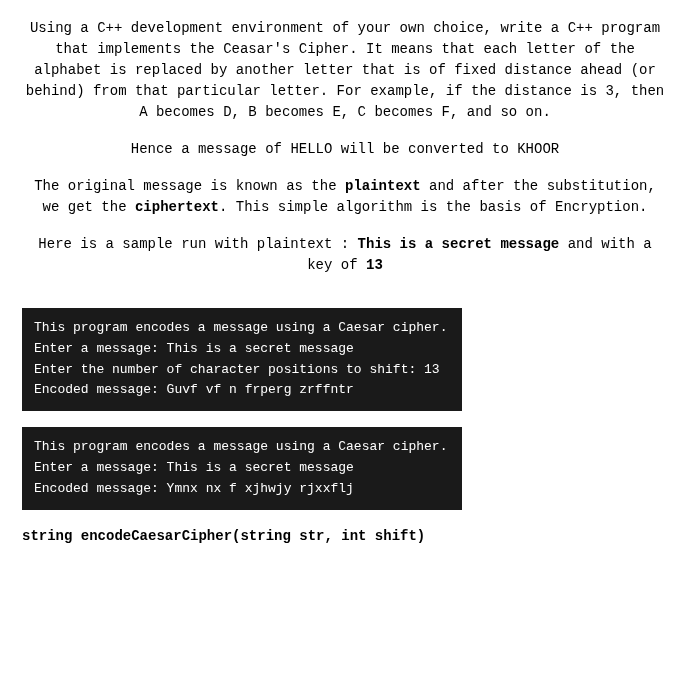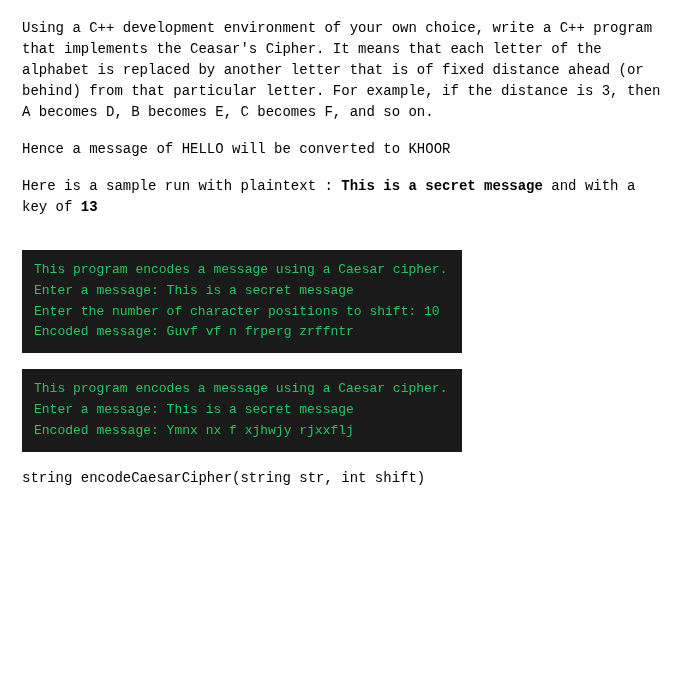--- a/index.html
+++ b/index.html
@@ -14,73 +14,77 @@
       font-size: 14px;
       color: #000000;
       width: 690px;
       min-height: 700px;
       padding: 18px 22px;
       line-height: 1.5;
     }
 
     .paragraph {
       margin-bottom: 16px;
+      text-align: center;
     }
 
     .bold {
       font-weight: bold;
     }
 
     .terminal-block {
       background: #1a1a1a;
-      color: #22c55e;
+      color: #ffffff;
       font-family: 'Courier New', Courier, monospace;
       font-size: 13px;
       padding: 10px 12px;
       margin: 16px 0;
       width: 440px;
       line-height: 1.6;
     }
 
     .terminal-line {
       display: block;
     }
 
     .section-gap {
       margin-bottom: 32px;
     }
 
     .function-sig {
-      font-weight: normal;
+      font-weight: bold;
       font-size: 14px;
       margin-top: 10px;
     }
   </style>
 </head>
 <body>
 
 <div>
 
   <div class="paragraph">
     <span>Using a C++ development environment of your own choice, write a C++ program that implements the Ceasar's Cipher. It means that each letter of the alphabet is replaced by another letter that is of fixed distance ahead (or behind) from that particular letter. For example, if the distance is 3, then A becomes D, B becomes E, C becomes F, and so on.</span>
   </div>
 
   <div class="paragraph">
     <span>Hence a message of HELLO will be converted to KHOOR</span>
   </div>
 
+  <div class="paragraph">
+    <span>The original message is known as the </span><span class="bold">plaintext</span><span> and after the substitution, we get the </span><span class="bold">ciphertext</span><span>. This simple algorithm is the basis of Encryption.</span>
+  </div>
 
   <div class="paragraph section-gap">
     <span>Here is a sample run with plaintext : </span><span class="bold">This is a secret message</span><span> and with a key of </span><span class="bold">13</span>
   </div>
 
   <div class="terminal-block">
     <span class="terminal-line">This program encodes a message using a Caesar cipher.</span>
     <span class="terminal-line">Enter a message: This is a secret message</span>
-    <span class="terminal-line">Enter the number of character positions to shift: 10</span>
+    <span class="terminal-line">Enter the number of character positions to shift: 13</span>
     <span class="terminal-line"></span>
     <span class="terminal-line">Encoded message: Guvf vf n frperg zrffntr</span>
   </div>
 
 
   <div class="terminal-block">
     <span class="terminal-line">This program encodes a message using a Caesar cipher.</span>
     <span class="terminal-line">Enter a message: This is a secret message</span>
     <span class="terminal-line"></span>
     <span class="terminal-line">Encoded message: Ymnx nx f xjhwjy rjxxflj</span>

